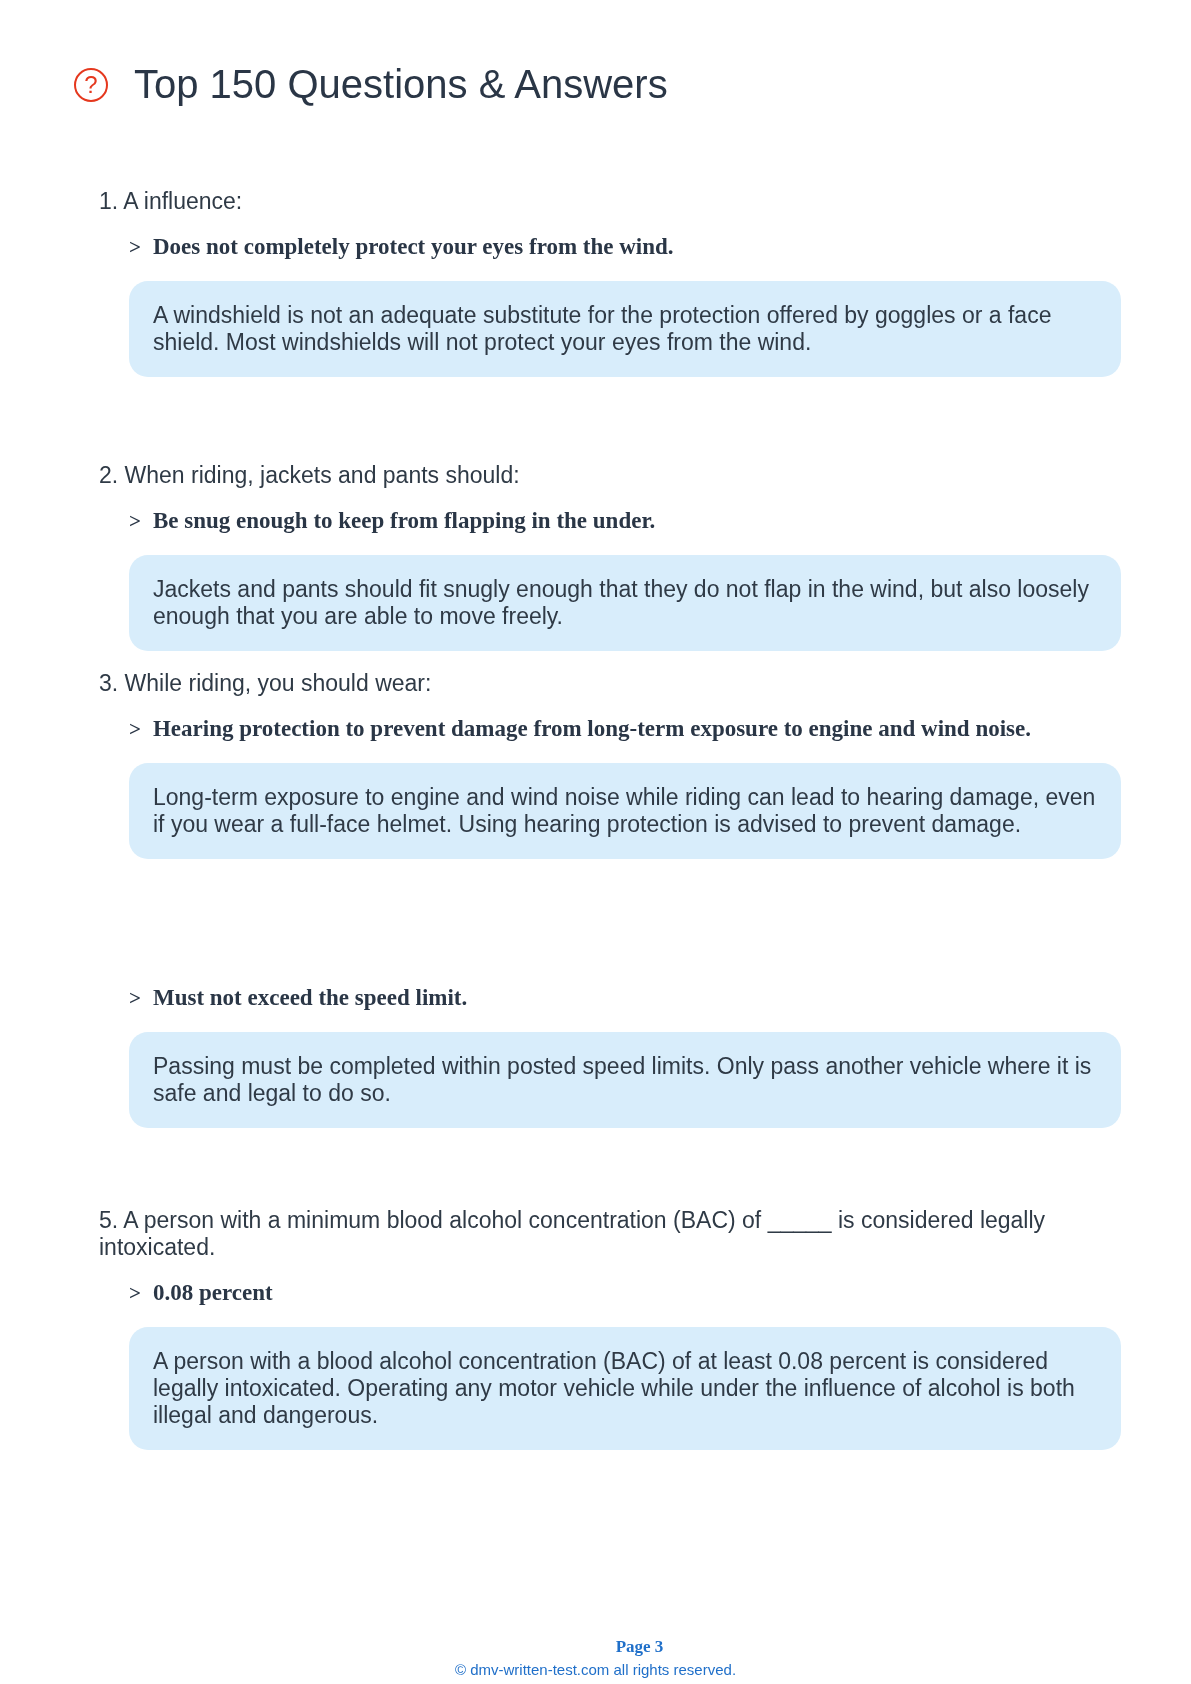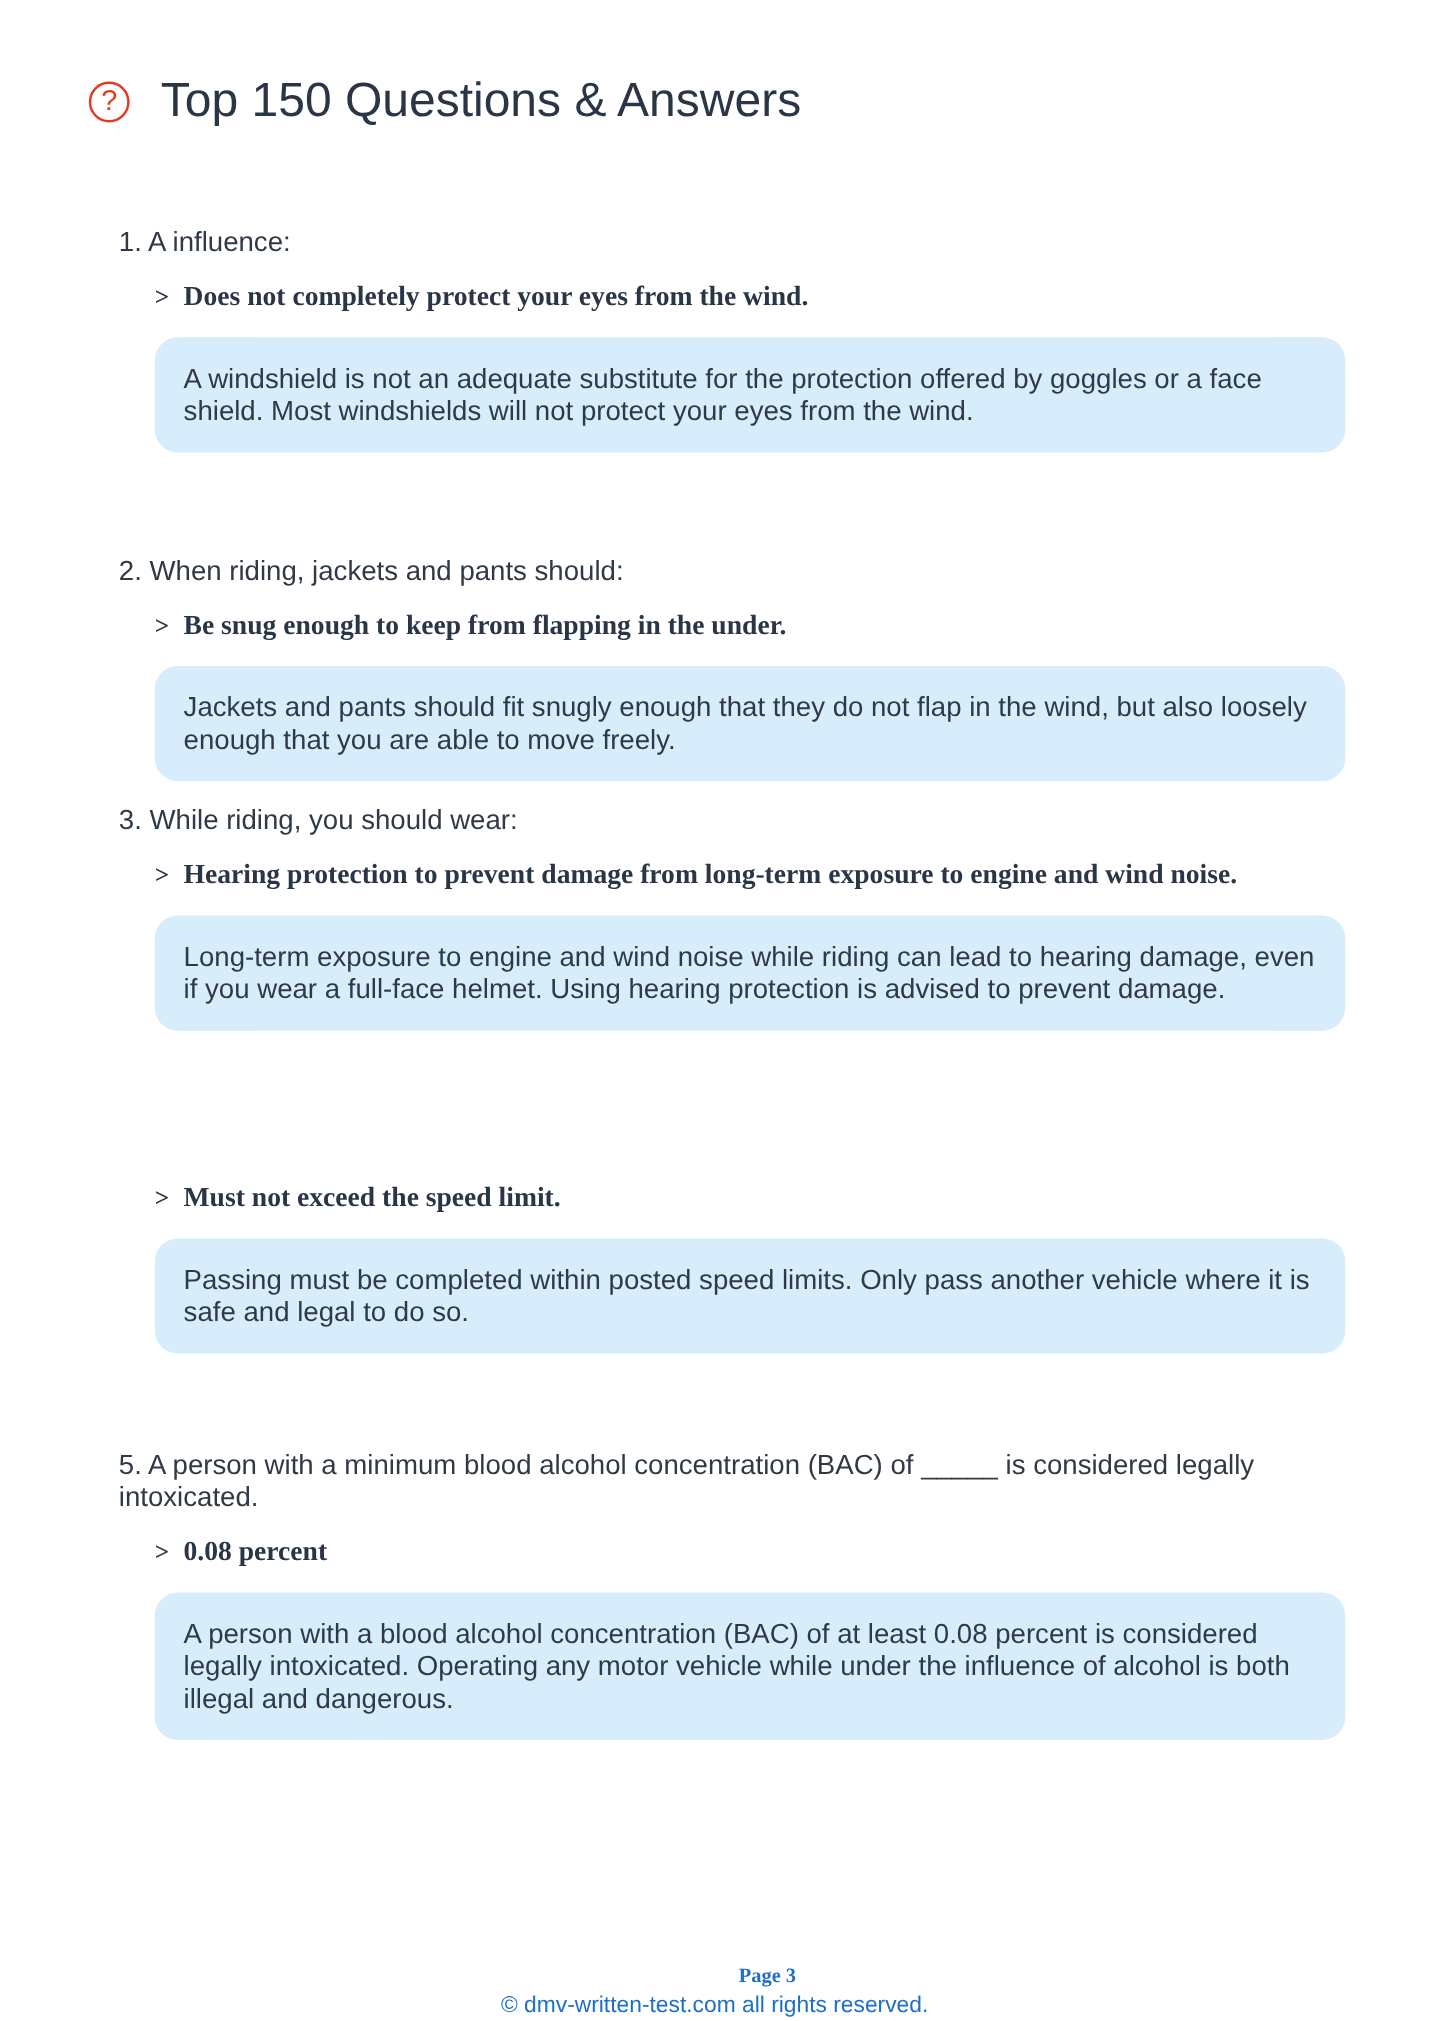--- a/index.html
+++ b/index.html
@@ -11,21 +11,21 @@
             text-align: center; font-family: "Liberation Sans", sans-serif; }
   .title { margin-left: 26px; font-size: 40px; font-weight: normal; color: #2a3646; letter-spacing: 0px; }
   .qa { position: absolute; left: 99px; width: 1022px; }
   .question { font-size: 23px; line-height: 27px; color: #2f3a46; }
   .answer { margin-left: 30px; margin-top: 18px; font-size: 23px; line-height: 27px; font-weight: bold; color: #2a3646; font-family: Liberation Serif, serif; }
   .answer .arrow { font-weight: bold; margin-right: 12px; font-size: 21px; }
   .explain { margin-left: 30px; margin-top: 20px; background: #d8edfb; border-radius: 19px;
              padding: 21px 24px 21px 24px; font-size: 23px; line-height: 27px; color: #2f3a46; }
   .footer { position: absolute; left: 0; width: 1191px; text-align: center; }
   .page-no { top: 1637px; font-family: "Liberation Serif", serif; font-weight: bold; font-size: 17px; color: #1f6fc9; margin-left: 44px; }
-  .copyright { top: 1661px; font-size: 19px; color: #1f6fc9; }
+  .copyright { top: 1661px; font-size: 15px; color: #1f6fc9; }
 </style>
 </head>
 <body>
 
 <div class="header">
   <div class="q-icon">?</div>
   <div class="title">Top 150 Questions &amp; Answers</div>
 </div>
 
 <div class="qa" style="top:188px;">

